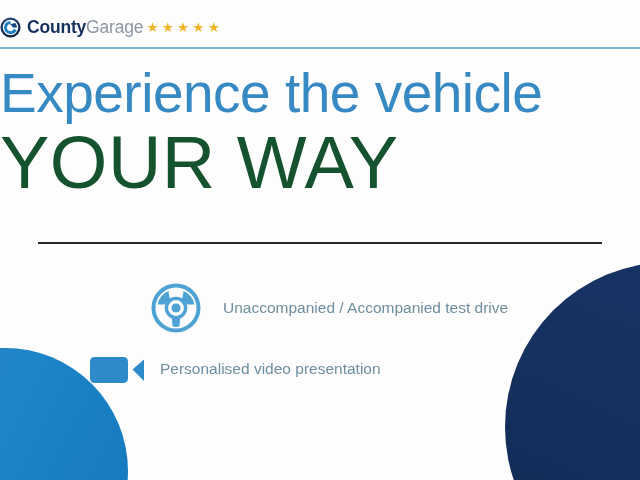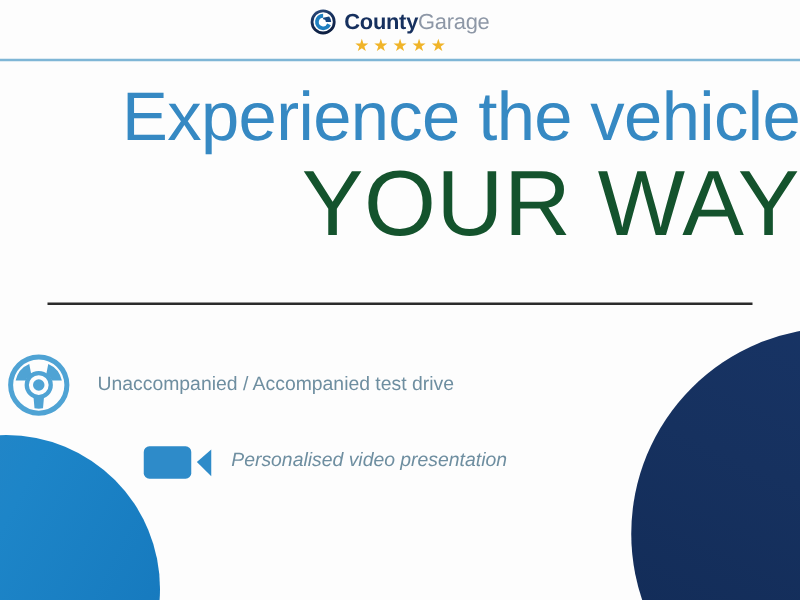--- a/index.html
+++ b/index.html
@@ -45,21 +45,21 @@
   }
 
   
   #header {
     position: absolute;
     left: 0;
     top: 0;
     width: 640px;
     height: 48px;
     display: flex;
-    flex-direction: column;
+    flex-direction: row;
     align-items: center;
     justify-content: flex-start;
     padding-top: 6px;
     box-sizing: border-box;
   }
   #brand-lockup {
     display: flex;
     align-items: center;
     gap: 6px;
     height: 22px;
@@ -100,21 +100,21 @@
     height: 2px;
     background: #7fb6d6;
   }
 
   
   #headline-block {
     position: absolute;
     left: 0;
     top: 62px;
     width: 640px;
-    text-align: right;
+    text-align: left;
   }
   #headline-line-1 {
     font-size: 55px;
     line-height: 62px;
     font-weight: 300;
     color: #3689c3;
     letter-spacing: -0.5px;
     white-space: nowrap;
   }
   #headline-line-2 {
@@ -141,27 +141,27 @@
     left: 0;
     top: 276px;
     width: 640px;
   }
   .feature-row {
     display: flex;
     align-items: center;
     height: 64px;
   }
   #feature-row-test-drive {
+    padding-left: 145px;
     gap: 16px;
   }
   #feature-row-video {
-    padding-left: 113px;
+    padding-left: 88px;
     gap: 14px;
     height: 58px;
-    font-style: italic;
   }
   .feature-icon {
     flex: none;
     display: block;
   }
   .feature-label {
     font-size: 15.5px;
     line-height: 20px;
     color: #6e8ea0;
     white-space: nowrap;

